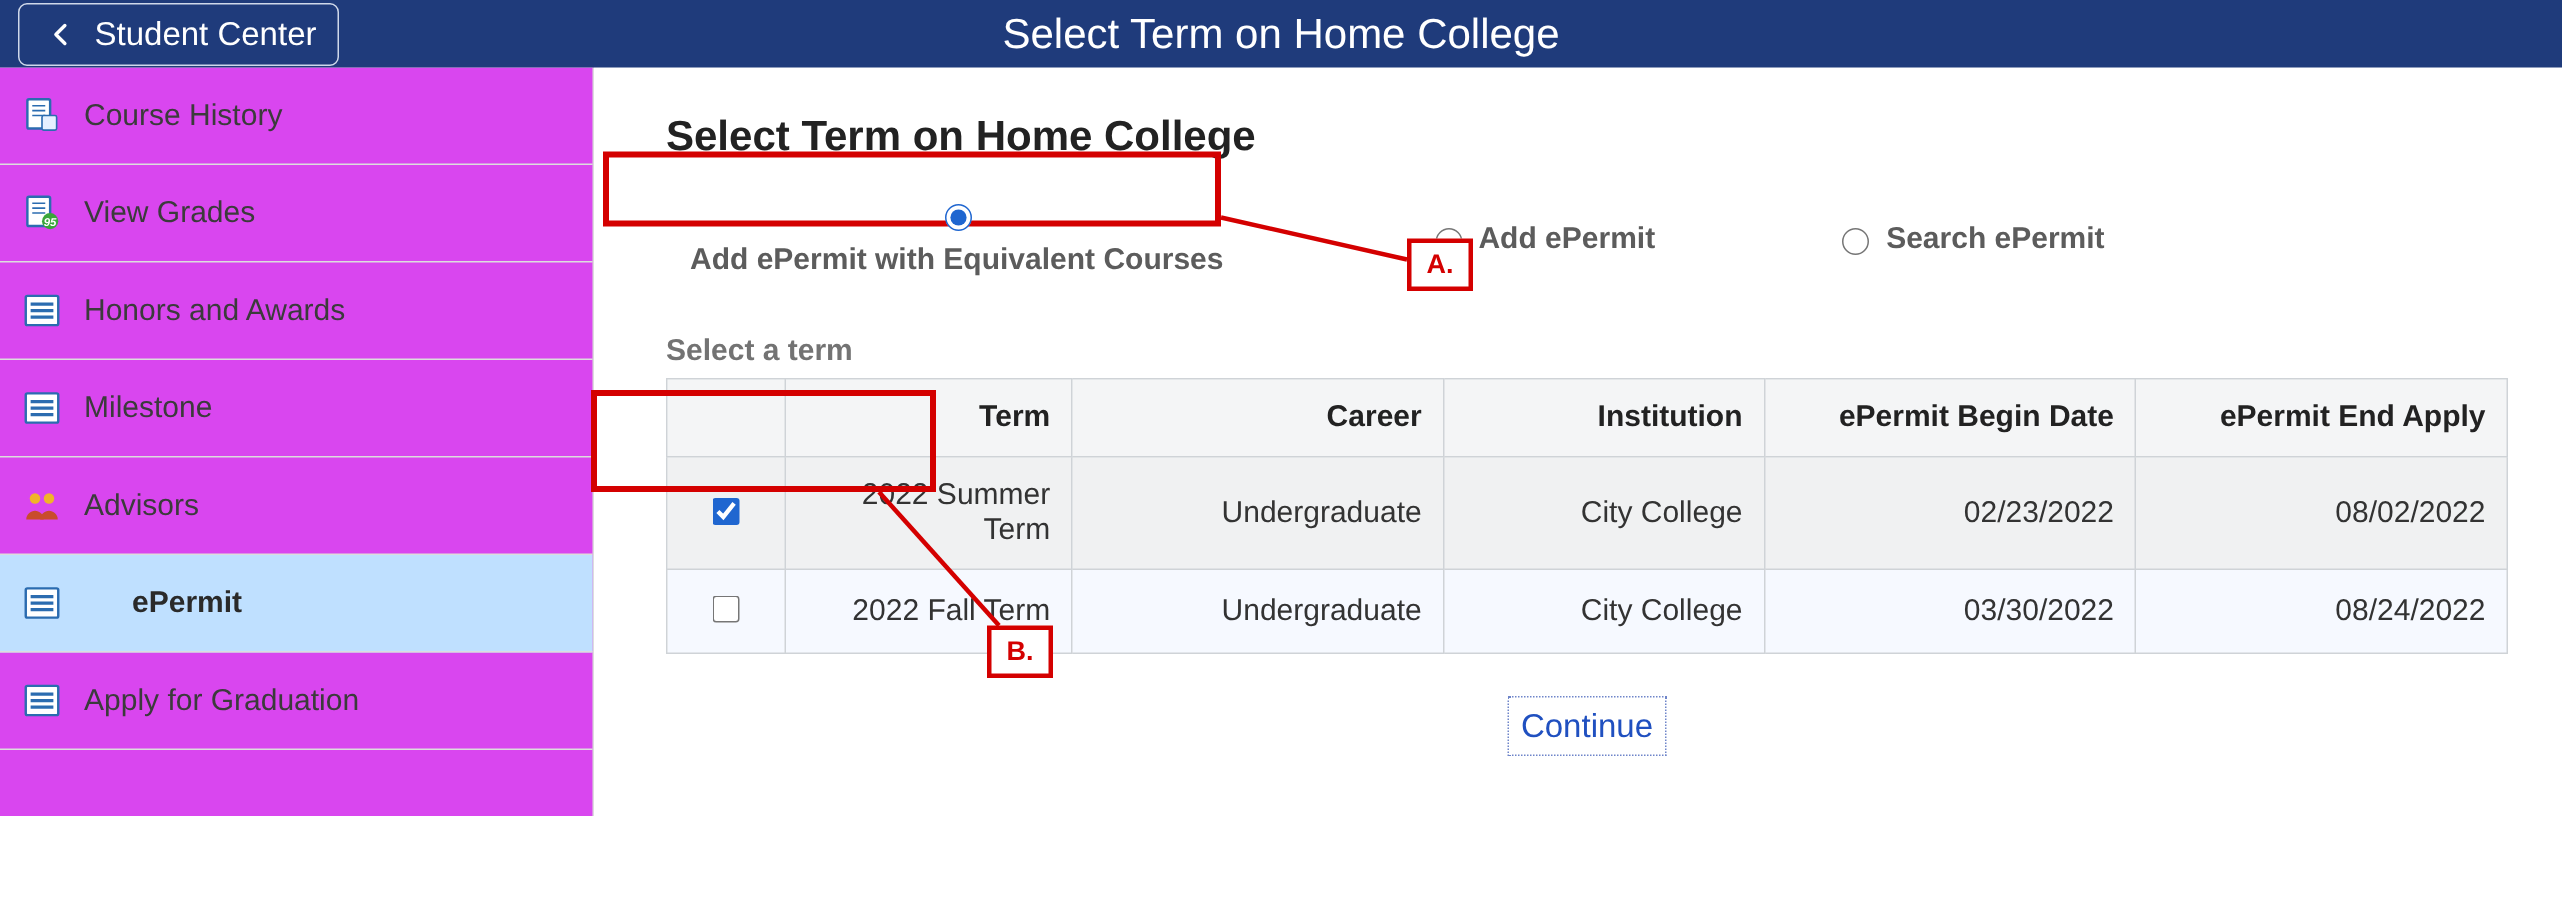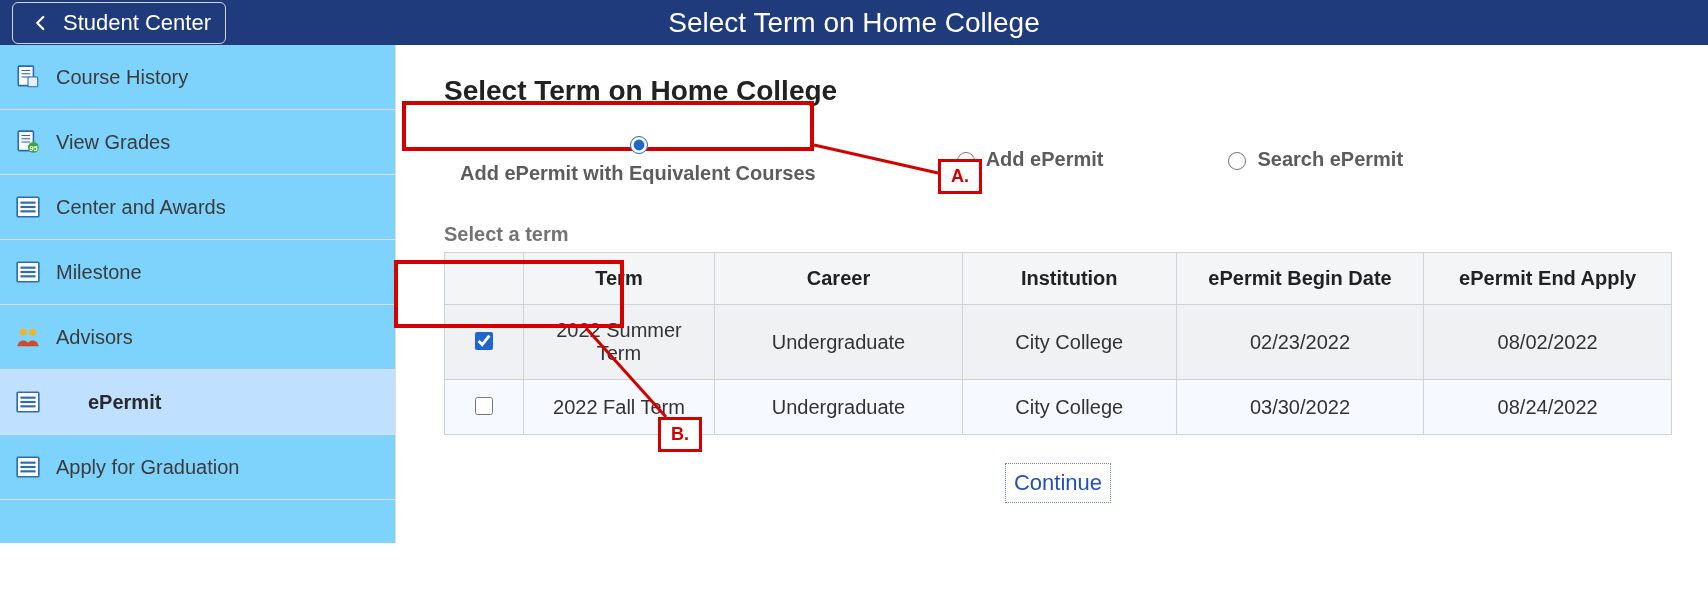--- a/index.html
+++ b/index.html
@@ -40,21 +40,21 @@
     transform: translateX(-50%);
     font-size: 28px;
     font-weight: 400;
     color: #fff;
   }
   .layout {
     display: flex;
   }
   .sidebar {
     width: 396px;
-    background: #7dd3fc;
+    background: #d946ef;
     border-right: 1px solid #ddd;
   }
   .side-item {
     display: flex;
     align-items: center;
     gap: 14px;
     padding: 18px 14px;
     border-bottom: 1px solid #ddd;
     cursor: pointer;
     font-size: 20px;
@@ -108,21 +108,21 @@
   }
   table.term-table {
     width: 100%;
     border-collapse: collapse;
     border: 1px solid #bfc3c7;
     table-layout: fixed;
   }
   .term-table th, .term-table td {
     border: 1px solid #cfd3d7;
     padding: 14px 14px;
-    text-align: center;
+    text-align: right;
     font-size: 20px;
     color: #333;
   }
   .term-table th {
     background: #f4f5f6;
     font-weight: 700;
     color: #222;
   }
   .term-table tbody tr:nth-child(odd) td { background: #f0f1f2; }
   .term-table tbody tr:nth-child(even) td { background: #f6f9ff; }
@@ -201,21 +201,21 @@
     </div>
     <div class="side-item">
       <span class="side-icon">
         <svg width="26" height="26" viewBox="0 0 24 24">
             <rect x="2" y="3" width="20" height="18" rx="1" fill="#fff" stroke="#2b6cb0" stroke-width="1.5"></rect>
             <line x1="5" y1="8" x2="19" y2="8" stroke="#2b6cb0" stroke-width="2"></line>
             <line x1="5" y1="12" x2="19" y2="12" stroke="#2b6cb0" stroke-width="2"></line>
             <line x1="5" y1="16" x2="19" y2="16" stroke="#2b6cb0" stroke-width="2"></line>
           </svg>
       </span>
-      <span>Center and Awards</span>
+      <span>Honors and Awards</span>
     </div>
     <div class="side-item">
       <span class="side-icon">
         <svg width="26" height="26" viewBox="0 0 24 24">
             <rect x="2" y="3" width="20" height="18" rx="1" fill="#fff" stroke="#2b6cb0" stroke-width="1.5"></rect>
             <line x1="5" y1="8" x2="19" y2="8" stroke="#2b6cb0" stroke-width="2"></line>
             <line x1="5" y1="12" x2="19" y2="12" stroke="#2b6cb0" stroke-width="2"></line>
             <line x1="5" y1="16" x2="19" y2="16" stroke="#2b6cb0" stroke-width="2"></line>
           </svg>
       </span>

